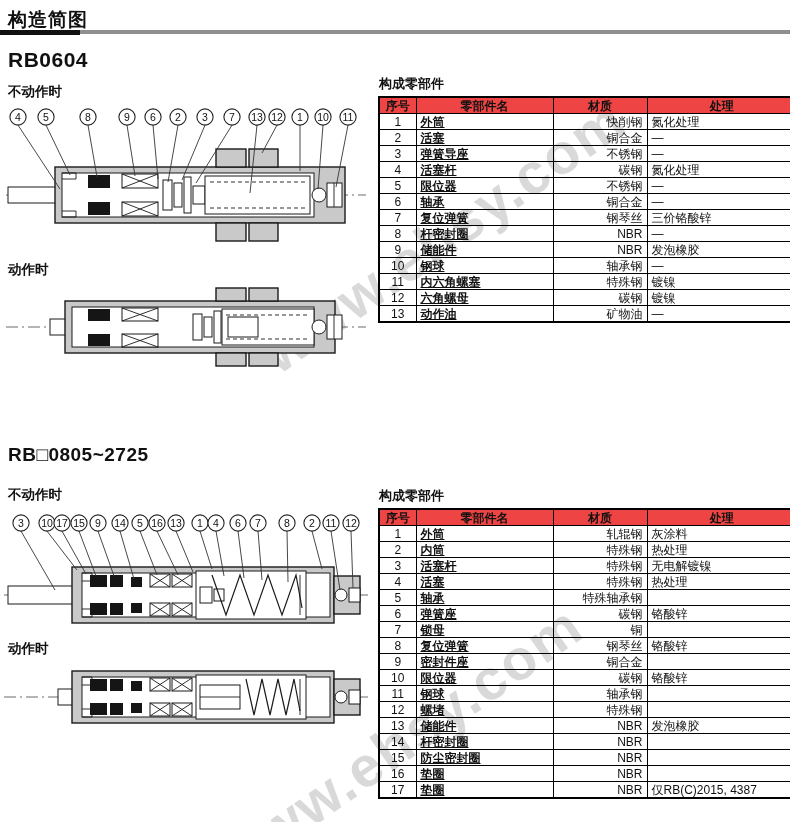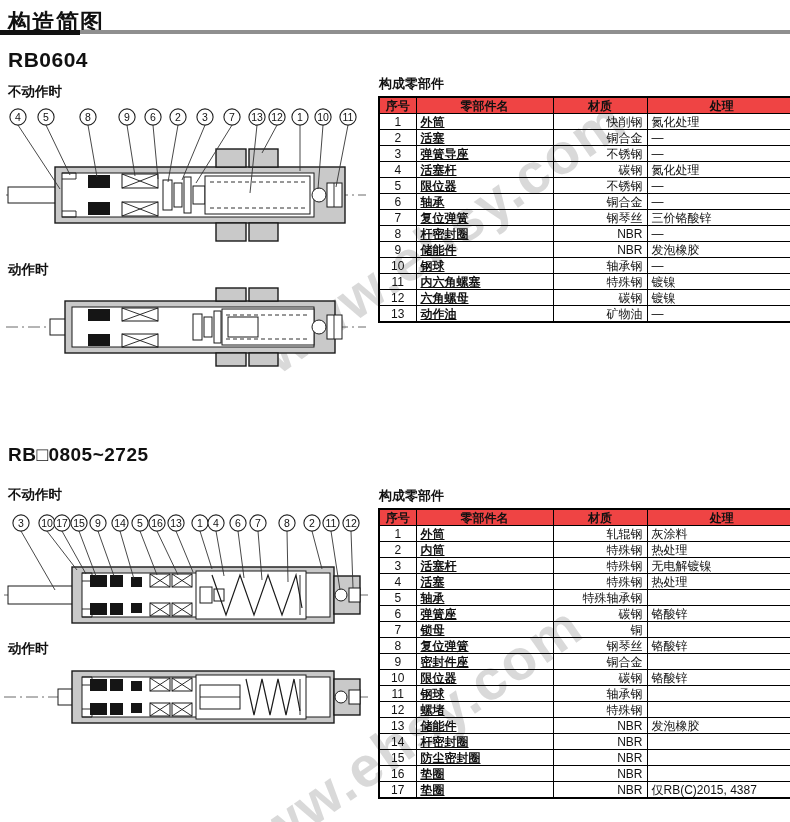--- a/index.html
+++ b/index.html
@@ -1,21 +1,21 @@
 <!DOCTYPE html>
 <html><head>
 <meta charset="utf-8">
 <style>
   html,body{margin:0;padding:0;background:#fff;}
   .page{
     position:relative;width:790px;height:822px;overflow:hidden;background:#fff;
     font-family:"Liberation Sans","DejaVu Sans",sans-serif;color:#111;
   }
   
-  .doc-title{position:absolute;left:8px;top:7px;font-size:23px;font-weight:bold;letter-spacing:1px;}
+  .doc-title{position:absolute;left:8px;top:7px;font-size:19px;font-weight:bold;letter-spacing:1px;}
   .rule{position:absolute;left:0;top:30px;width:790px;height:5px;}
   .rule .black{position:absolute;left:0;top:0;width:80px;height:5px;background:#111;}
   .rule .gray{position:absolute;left:80px;top:0;width:710px;height:4px;background:#8f8f8f;}
   .model-1{position:absolute;left:8px;top:48px;font-size:21px;font-weight:bold;letter-spacing:.5px;text-align:center;}
   .model-2{position:absolute;left:8px;top:444px;font-size:19px;font-weight:bold;letter-spacing:.5px;}
   .state{position:absolute;left:8px;font-size:13.5px;font-weight:bold;}
   .s1n{top:83px;} .s1a{top:261px;} .s2n{top:486px;} .s2a{top:640px;}
   
   .tblwrap{position:absolute;width:420px;padding-left:8px;}
   .t1{left:370px;top:75px;} .t2{left:370px;top:487px;}

